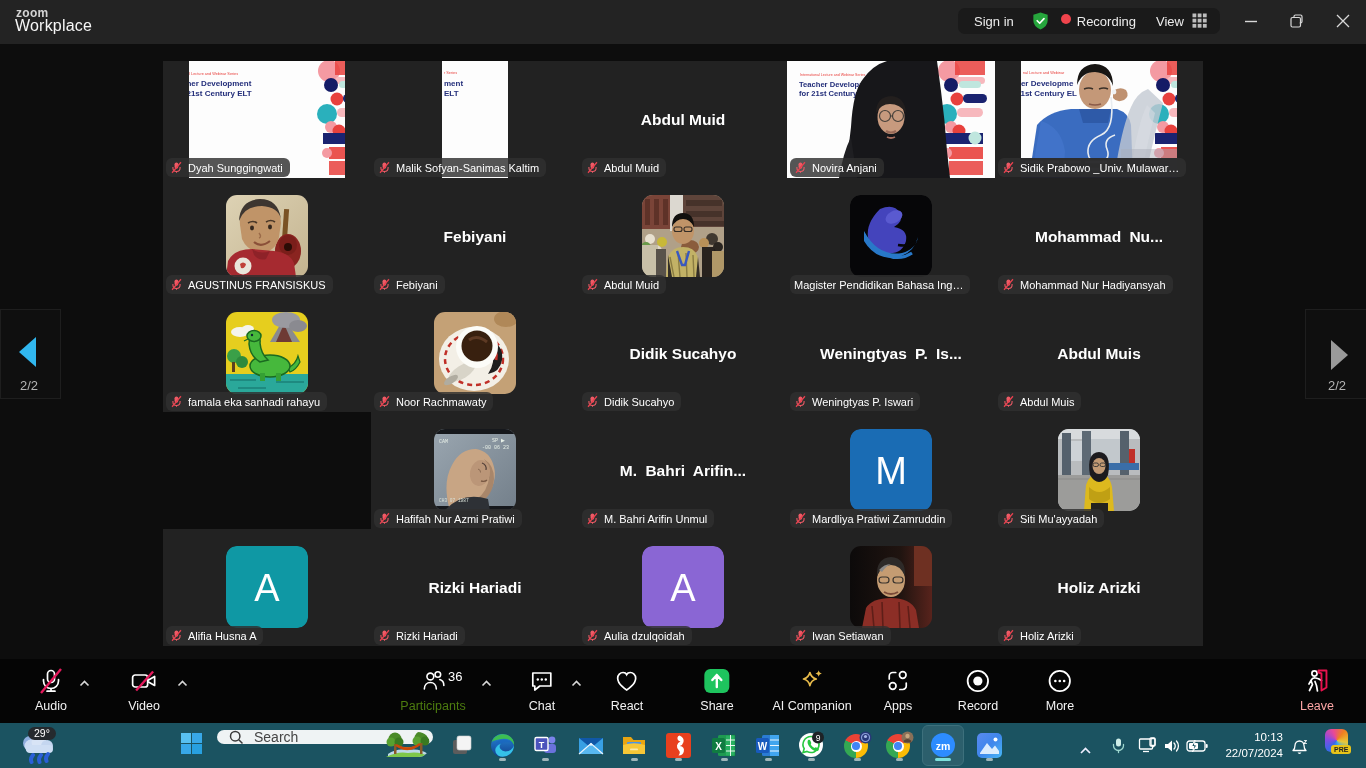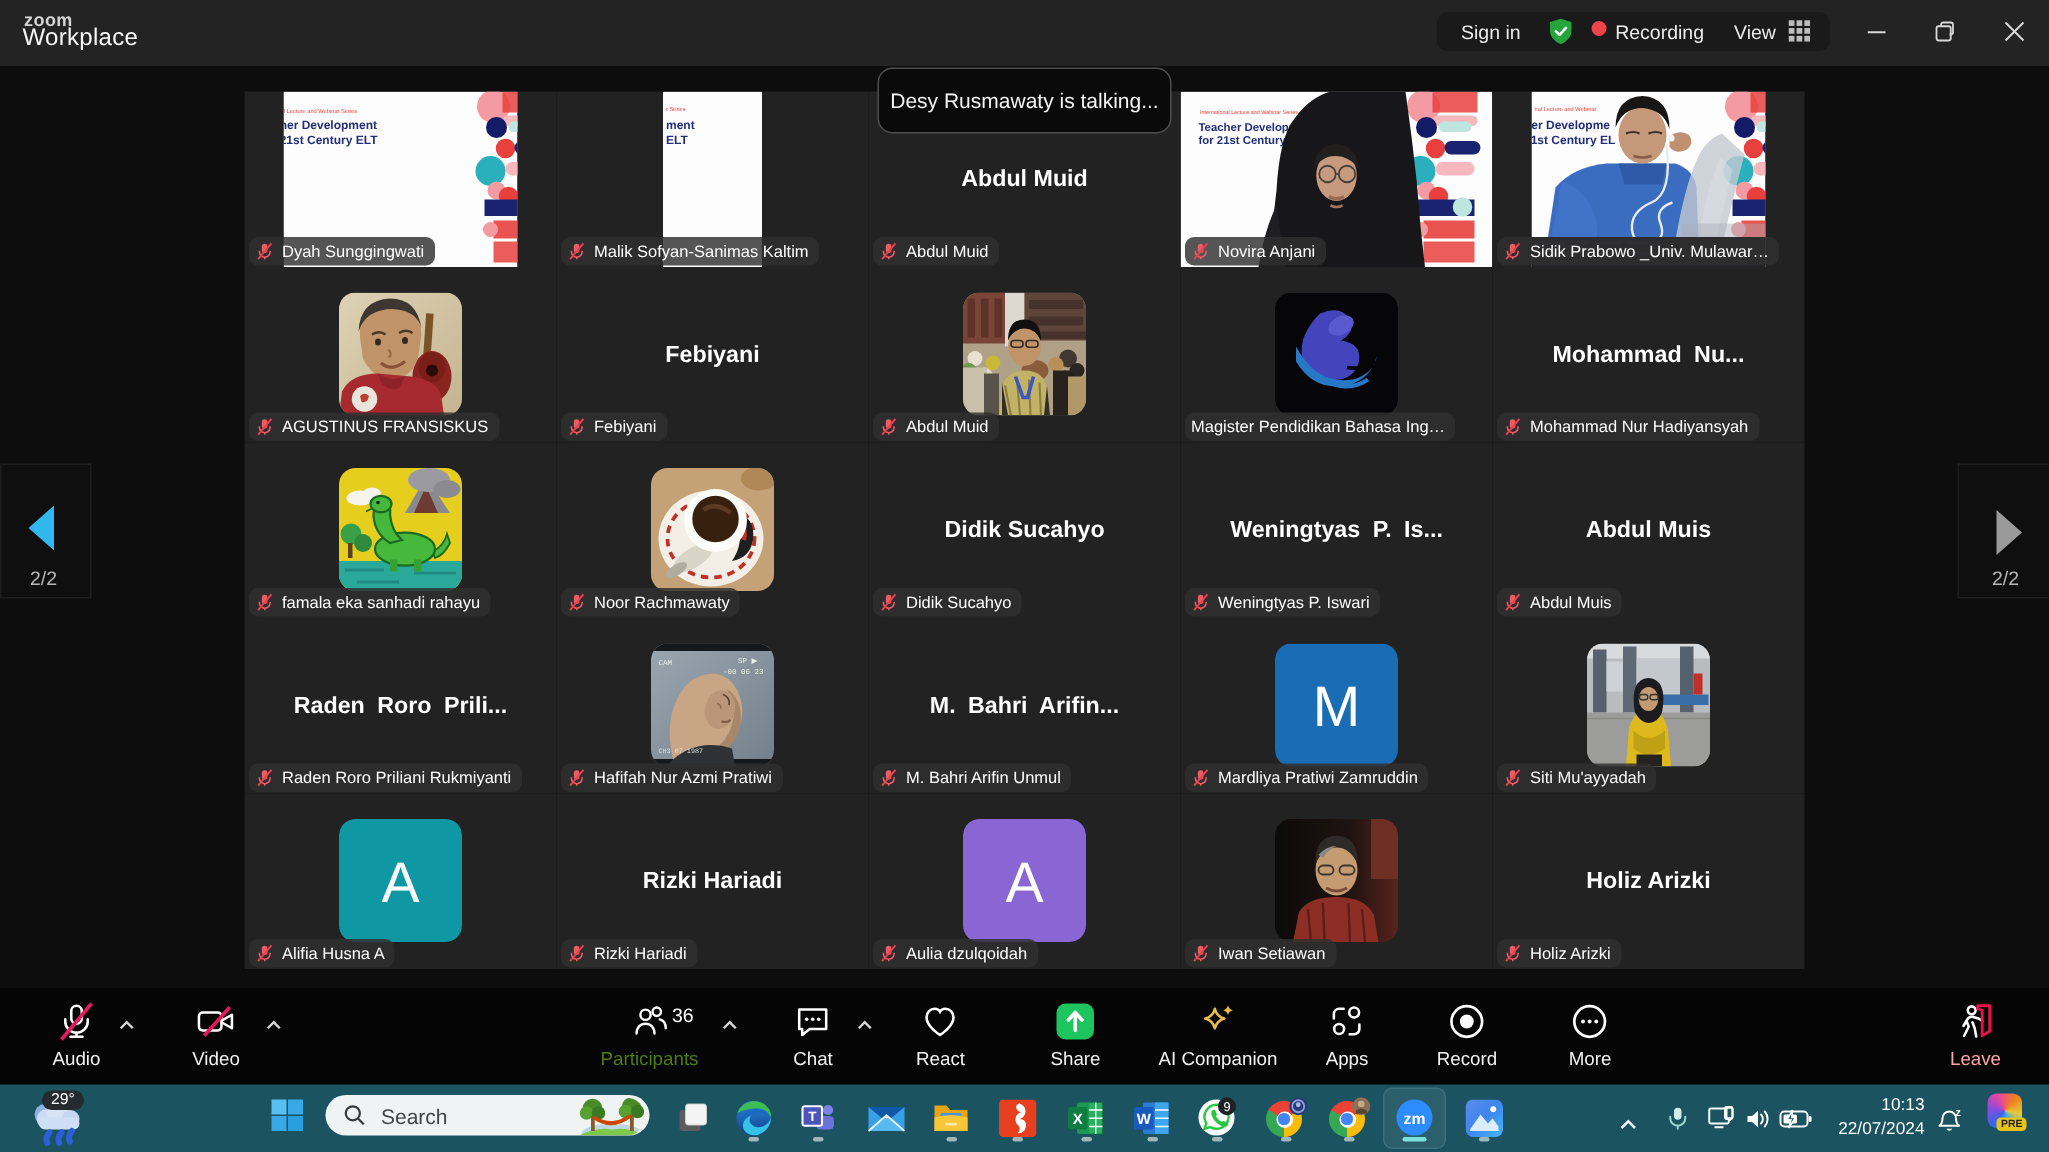--- a/index.html
+++ b/index.html
@@ -21,21 +21,21 @@
 #tooltip{position:absolute;left:585px;top:1px;width:196px;height:44px;background:#0a0a0a;border:1px solid #4e4e4e;border-radius:10px;color:#f4f4f4;font-size:14px;display:flex;align-items:center;justify-content:center}
 .pgpanel{position:absolute;top:265px;width:61px;height:90px;border:1px solid #1e1e1e;background:#0f0f0f}
 #toolbar{position:absolute;left:0;top:659px;width:1366px;height:64px;background:#050505}
 .tbi{position:absolute;top:8px;transform:translateX(-50%);text-align:left}
 .tbic{height:28px;display:flex;align-items:center;justify-content:center}
 .tbl{font-size:12.5px;margin-top:4px;white-space:nowrap}
 .chev{position:absolute;top:21px}
 .cnt{position:absolute;left:448px;top:10px;color:#fff;font-size:13px}
 #taskbar{position:absolute;left:0;top:723px;width:1366px;height:45px;background:#1b5361}
 .tki{position:absolute}
-#search{position:absolute;left:217px;top:7px;width:216px;height:27px;background:#eff3f4;border-radius:13.5px;display:flex;align-items:center}
+#search{position:absolute;left:217px;top:7px;width:216px;height:14px;background:#eff3f4;border-radius:13.5px;display:flex;align-items:center}
 #search span{color:#454545;font-size:14px;margin-left:10px}
 #searchart{position:absolute;right:3px;top:1.5px;width:44px;height:25px;border-radius:0 12px 12px 0;overflow:hidden}
 #clock{position:absolute;right:83px;top:7px;text-align:right;color:#fff;font-size:11.5px;line-height:15.5px}
 </style></head>
 <body>
 <div id="titlebar">
 <div id="zlogo">
       <div id="zl1">zoom</div>
       <div id="zl2">Workplace</div>
     </div>
@@ -474,34 +474,20 @@
           <g fill="none" stroke="#ee5b66" stroke-width="1.3">
             <rect x="5.6" y="1.8" width="4.6" height="7.6" rx="2.3" fill="#ee5b66" stroke="none"></rect>
             <path d="M3.6 7.5v1a4.4 4.4 0 0 0 8.8 0v-1"></path>
             <line x1="8" y1="13" x2="8" y2="14.6"></line>
           </g>
           <line x1="13.5" y1="1.5" x2="2.5" y2="14.5" stroke="#e8414f" stroke-width="1.6"></line>
         </svg>
         <span>Abdul Muis</span>
       </div>
     </div>
-<div class="tile" style="left:163px;top:368px">
-      <div class="nm" style="word-spacing:4px;">Raden  Roro  Prili...</div>
-      <div class="lbl">
-        <svg width="13" height="13" viewBox="0 0 16 16" style="flex:none">
-          <g fill="none" stroke="#ee5b66" stroke-width="1.3">
-            <rect x="5.6" y="1.8" width="4.6" height="7.6" rx="2.3" fill="#ee5b66" stroke="none"></rect>
-            <path d="M3.6 7.5v1a4.4 4.4 0 0 0 8.8 0v-1"></path>
-            <line x1="8" y1="13" x2="8" y2="14.6"></line>
-          </g>
-          <line x1="13.5" y1="1.5" x2="2.5" y2="14.5" stroke="#e8414f" stroke-width="1.6"></line>
-        </svg>
-        <span>Raden Roro Priliani Rukmiyanti</span>
-      </div>
-    </div>
 <div class="tile" style="left:371px;top:368px">
       <div class="av"><svg width="82" height="82" viewBox="0 0 82 82">
 <defs>
             <linearGradient id="hfg" x1="0" y1="0" x2="1" y2="1">
 <stop offset="0" stop-color="#9aa6b0"></stop>
               <stop offset="1" stop-color="#737f8a"></stop>
             </linearGradient>
           </defs>
 <rect width="82" height="82" fill="url(#hfg)"></rect>
 <rect x="0" y="0" width="82" height="5" fill="#16181c"></rect>
@@ -681,21 +667,20 @@
           <g fill="none" stroke="#ee5b66" stroke-width="1.3">
             <rect x="5.6" y="1.8" width="4.6" height="7.6" rx="2.3" fill="#ee5b66" stroke="none"></rect>
             <path d="M3.6 7.5v1a4.4 4.4 0 0 0 8.8 0v-1"></path>
             <line x1="8" y1="13" x2="8" y2="14.6"></line>
           </g>
           <line x1="13.5" y1="1.5" x2="2.5" y2="14.5" stroke="#e8414f" stroke-width="1.6"></line>
         </svg>
         <span>Holiz Arizki</span>
       </div>
     </div>
-<div id="tooltip">Desy Rusmawaty is talking...</div>
 <div class="pgpanel" style="left:0"></div>
 <div class="pgpanel" style="left:1305px;border-right:none"></div>
 <svg style="position:absolute;left:19px;top:293px" width="18" height="30" viewBox="0 0 18 30">
       <path d="M17 0 V30 L0 15 Z" fill="#31b7ef"></path>
     </svg>
 <div style="position:absolute;left:20px;top:334px;color:#b4b4b4;font-size:13px">2/2</div>
 <svg style="position:absolute;left:1330px;top:296px" width="18" height="30" viewBox="0 0 18 30">
       <path d="M1 0 V30 L18 15 Z" fill="#9a9a9a"></path>
     </svg>
 <div style="position:absolute;left:1328px;top:334px;color:#b4b4b4;font-size:13px">2/2</div>

